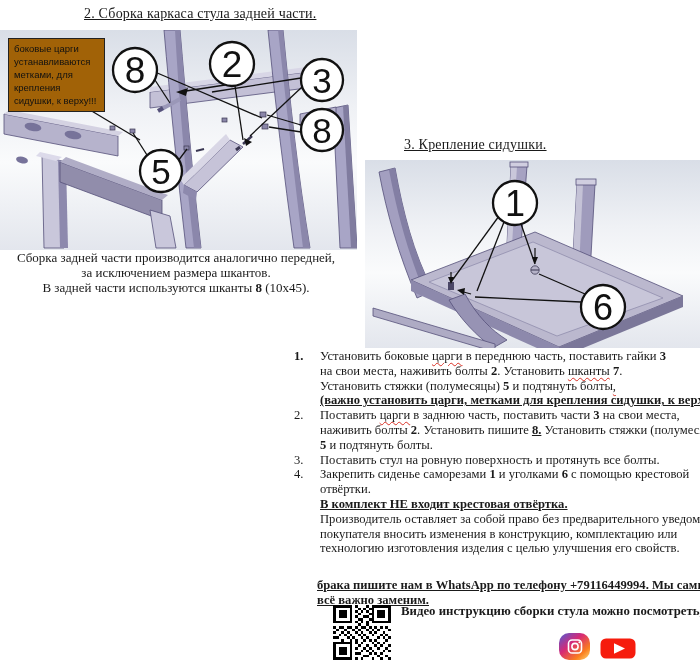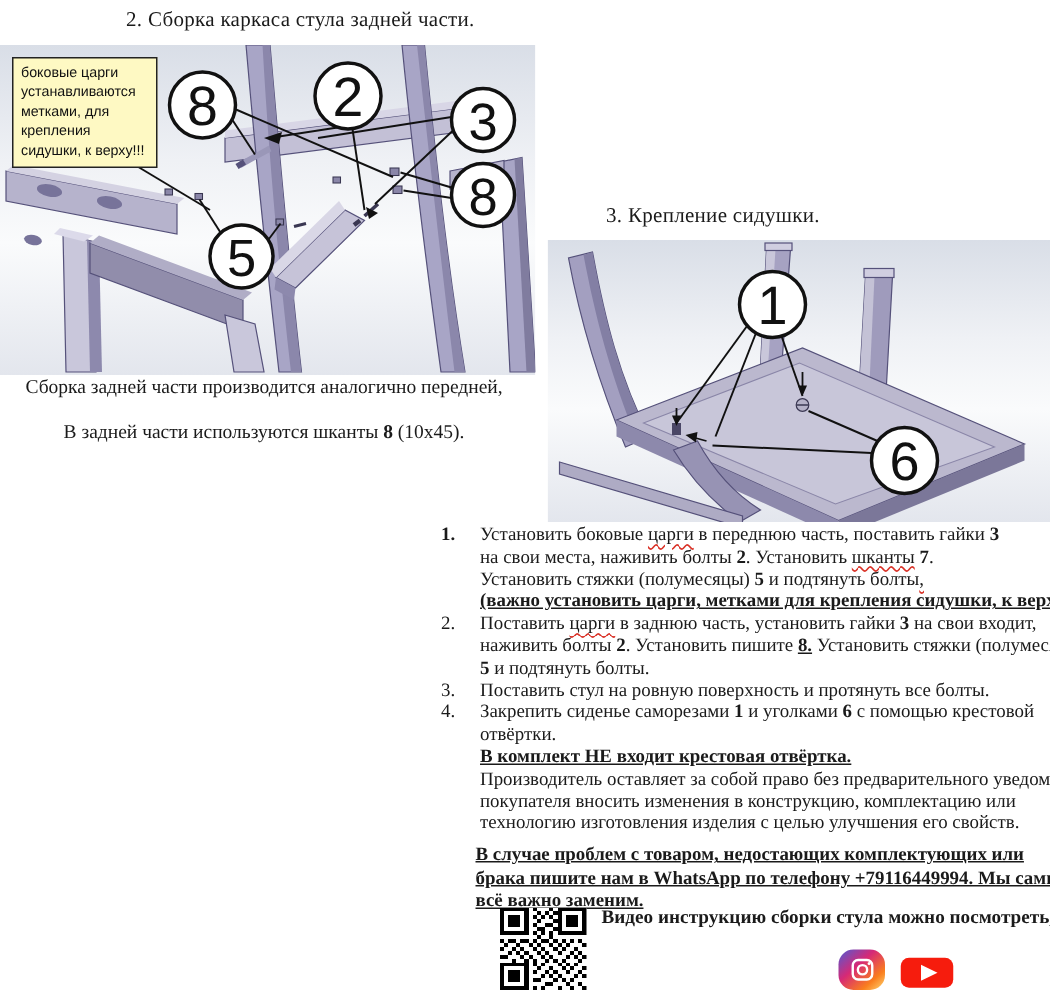--- a/index.html
+++ b/index.html
@@ -1,21 +1,21 @@
 <!DOCTYPE html>
 <html><head>
 <meta charset="utf-8">
 <style>
   html,body{margin:0;padding:0;}
   #page{position:relative;width:700px;height:665px;background:#ffffff;overflow:hidden;
         font-family:"Liberation Serif",serif;color:#1a1a1a;}
   .abs{position:absolute;}
-  .step-title{font-size:14px;letter-spacing:.2px;}
+  .step-title{font-size:14px;letter-spacing:.2px;text-decoration:underline;}
   .figure{overflow:hidden;}
-  .callout-box{position:absolute;left:8px;top:8px;width:86px;background:#fef9c3;
+  .callout-box{position:absolute;left:8px;top:8px;width:86px;background:#a16207;
      border:1.6px solid #222;padding:3px 4px 4px 5px;
      font-family:"Liberation Sans",sans-serif;font-size:9.5px;line-height:13px;color:#111;}
   .caption{font-size:13px;line-height:15px;text-align:center;}
   .instructions{font-size:12.6px;line-height:14.8px;white-space:nowrap;}
   .li{display:flex;}
   .li .num{flex:none;width:26px;padding-left:3px;}
   .li.first .num{font-weight:700;}
   .li .body{flex:1;}
   .b{font-weight:700;}
   .bu{font-weight:700;text-decoration:underline;}
@@ -141,21 +141,21 @@
       <g>
         <circle class="circ" cx="161" cy="141" r="21"></circle>
         <text class="cnum" x="161" y="154" font-size="35">5</text>
       </g>
 
       <line x1="90" y1="80" x2="140" y2="110" class="lead"></line>
     </svg>
     <div class="callout-box">боковые царги устанавливаются метками, для крепления сидушки, к верху!!!</div>
   </div>
 
-  <div class="abs caption" style="left:2px;top:250px;width:348px;"><span>Сборка задней части производится аналогично передней,</span><br><br><span>В задней части используются шканты </span><span class="b">8</span><span> (10x45).</span></div>
+  <div class="abs caption" style="left:2px;top:250px;width:348px;"><span>Сборка задней части производится аналогично передней,</span><br><span>за исключением размера шкантов.</span><br><span>В задней части используются шканты </span><span class="b">8</span><span> (10x45).</span></div>
 
   <div class="abs step-title" style="left:404px;top:137px;text-align:center;">3.  Крепление сидушки.</div>
 
   <div class="abs figure" style="left:365px;top:160px;width:335px;height:188px;">
     <svg width="335" height="188" viewBox="0 0 335 188">
       <rect x="0" y="0" width="335" height="188" fill="url(#figbg)"></rect>
 
       <g>
         <path class="thin" d="M14,12 C22,55 34,95 52,138 L68,131 C48,92 38,52 30,8 Z" fill="#a39fc0"></path>
         <path d="M24,10 C32,52 42,90 60,134 L68,131 C48,92 38,52 30,8 Z" fill="#837fa4"></path>
@@ -210,31 +210,31 @@
     </svg>
   </div>
 
   <div class="abs instructions" style="left:291px;top:349px;width:409px;">
     <div class="li first">
       <span class="num">1.</span>
       <div class="body"><span>Установить боковые </span><span class="w">царги</span><span> в переднюю часть, поставить гайки </span><span class="b">3</span><br><span>на свои места, наживить болты </span><span class="b">2</span><span>. Установить </span><span class="w">шканты</span><span> </span><span class="b">7</span><span>.</span><br><span>Установить стяжки (полумесяцы) </span><span class="b">5</span><span> и подтянуть болты</span><span class="w">,</span><br><span class="bu">(важно установить царги, метками для крепления сидушки, к верху!)</span></div>
     </div>
     <div class="li">
       <span class="num">2.</span>
-      <div class="body"><span>Поставить </span><span class="w">царги</span><span> в заднюю часть, установить гайки </span><span class="b">3</span><span> на свои входит,</span><br><span>наживить болты </span><span class="b">2</span><span>. Установить пишите </span><span class="bu">8.</span><span> Установить стяжки (полумесяцы)</span><br><span class="b">5</span><span> и подтянуть болты.</span></div>
+      <div class="body"><span>Поставить </span><span class="w">царги</span><span> в заднюю часть, поставить части </span><span class="b">3</span><span> на свои места,</span><br><span>наживить болты </span><span class="b">2</span><span>. Установить пишите </span><span class="bu">8.</span><span> Установить стяжки (полумесяцы)</span><br><span class="b">5</span><span> и подтянуть болты.</span></div>
     </div>
     <div class="li">
       <span class="num">3.</span>
       <div class="body"><span>Поставить стул на ровную поверхность и протянуть все болты.</span></div>
     </div>
     <div class="li">
       <span class="num">4.</span>
       <div class="body"><span> Закрепить сиденье саморезами </span><span class="b">1</span><span> и уголками </span><span class="b">6</span><span> с помощью крестовой</span><br><span>отвёртки.</span><br><span class="bu">В комплект НЕ входит крестовая отвёртка.</span><br><span>Производитель оставляет за собой право без предварительного уведомления</span><br><span>покупателя вносить изменения в конструкцию, комплектацию или</span><br><span>технологию изготовления изделия с целью улучшения его свойств.</span></div>
     </div>
-    <div class="whatsapp"><span class="bu">В случае проблем с товаром, недостающих комплектующих или</span><br><span class="bu">брака пишите нам в WhatsApp по телефону +79116449994. Мы сами</span><br><span class="bu">всё важно заменим.</span></div>
+    <div class="whatsapp"><br><span class="bu">брака пишите нам в WhatsApp по телефону +79116449994. Мы сами</span><br><span class="bu">всё важно заменим.</span></div>
   </div>
 
   <div class="abs" style="left:333px;top:605px;width:58px;height:55px;">
     <svg width="58" height="55" viewBox="0 0 21 21" preserveAspectRatio="none" shape-rendering="crispEdges">
       <rect x="0" y="0" width="21" height="21" fill="#fff"></rect>
       <path fill="#000" fill-rule="evenodd" d="M0 0h7v7H-0z M1 1v5h5V1z M2 2h3v3H2z M14 0h7v7h-7z M15 1v5h5V1z M16 2h3v3h-3z M0 14h7v7H0z M1 15v5h5v-5z M2 16h3v3H2z"></path>
       <path fill="#000" d="M8 0h1v1H8z M12 0h1v1h-1z M9 1h1v1H9z M11 1h1v1h-1z M13 1h1v1h-1z M8 2h1v1H8z M10 2h1v1h-1z M12 2h1v1h-1z M9 3h1v1H9z M13 3h1v1h-1z M8 4h1v1H8z M11 4h1v1h-1z M12 4h1v1h-1z M9 5h1v1H9z M10 5h1v1h-1z M13 5h1v1h-1z M8 6h1v1H8z M10 6h1v1h-1z M12 6h1v1h-1z M9 7h1v1H9z M12 7h1v1h-1z M0 8h1v1H0z M2 8h2v1H2z M5 8h2v1H5z M8 8h1v1H8z M10 8h2v1h-2z M13 8h1v1h-1z M15 8h1v1h-1z M17 8h1v1h-1z M19 8h1v1h-1z M1 9h1v1H1z M4 9h1v1H4z M7 9h1v1H7z M9 9h1v1H9z M12 9h1v1h-1z M14 9h1v1h-1z M16 9h1v1h-1z M20 9h1v1h-1z M0 10h1v1H0z M3 10h1v1H3z M5 10h1v1H5z M8 10h1v1H8z M10 10h1v1h-1z M13 10h1v1h-1z M15 10h1v1h-1z M18 10h1v1h-1z M2 11h1v1H2z M4 11h1v1H4z M6 11h1v1H6z M9 11h1v1H9z M11 11h1v1h-1z M14 11h1v1h-1z M17 11h1v1h-1z M19 11h1v1h-1z M0 12h2v1H0z M5 12h1v1H5z M7 12h1v1H7z M10 12h1v1h-1z M12 12h1v1h-1z M16 12h1v1h-1z M18 12h1v1h-1z M20 12h1v1h-1z M3 13h1v1H3z M6 13h1v1H6z M8 13h1v1H8z M11 13h1v1h-1z M13 13h1v1h-1z M15 13h1v1h-1z M19 13h1v1h-1z M8 14h1v1H8z M10 14h1v1h-1z M14 14h1v1h-1z M16 14h1v1h-1z M18 14h1v1h-1z M9 15h1v1H9z M12 15h1v1h-1z M15 15h1v1h-1z M17 15h1v1h-1z M20 15h1v1h-1z M8 16h1v1H8z M11 16h1v1h-1z M13 16h1v1h-1z M16 16h1v1h-1z M19 16h1v1h-1z M10 17h1v1h-1z M12 17h1v1h-1z M14 17h1v1h-1z M18 17h1v1h-1z M20 17h1v1h-1z M8 18h2v1H8z M13 18h1v1h-1z M15 18h1v1h-1z M17 18h1v1h-1z M11 19h2v1h-2z M16 19h1v1h-1z M19 19h1v1h-1z M8 20h1v1H8z M10 20h1v1h-1z M14 20h1v1h-1z M17 20h1v1h-1z M20 20h1v1h-1z"></path>
     </svg>
   </div>
 

